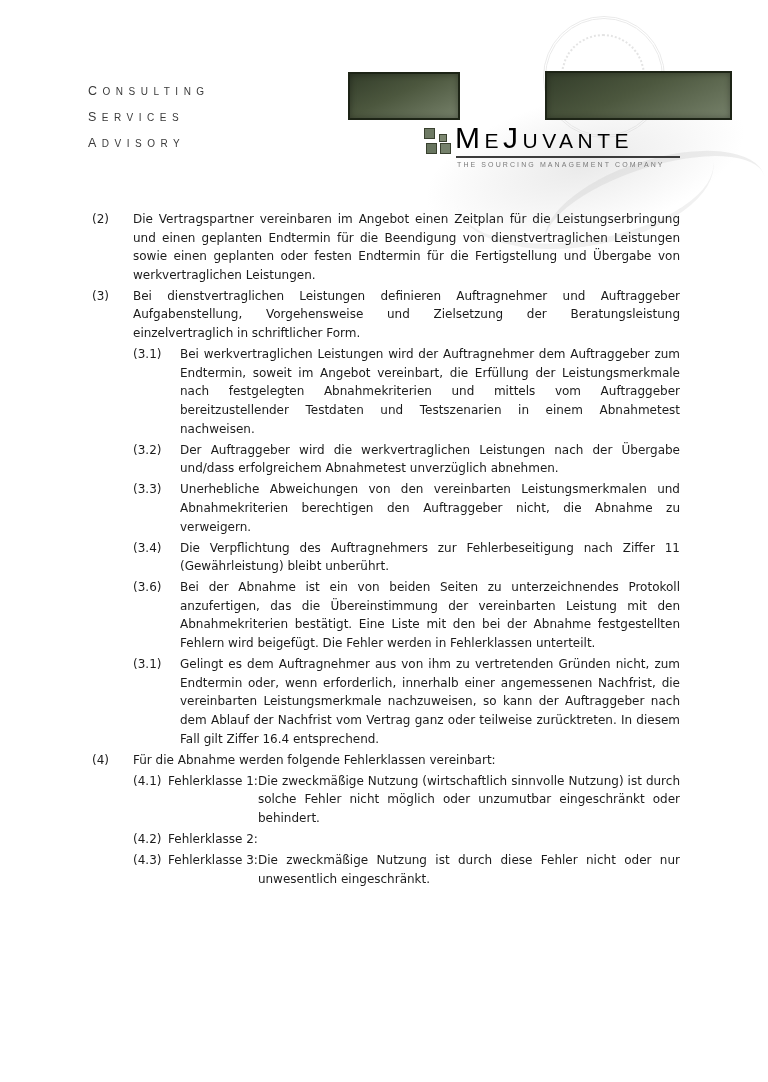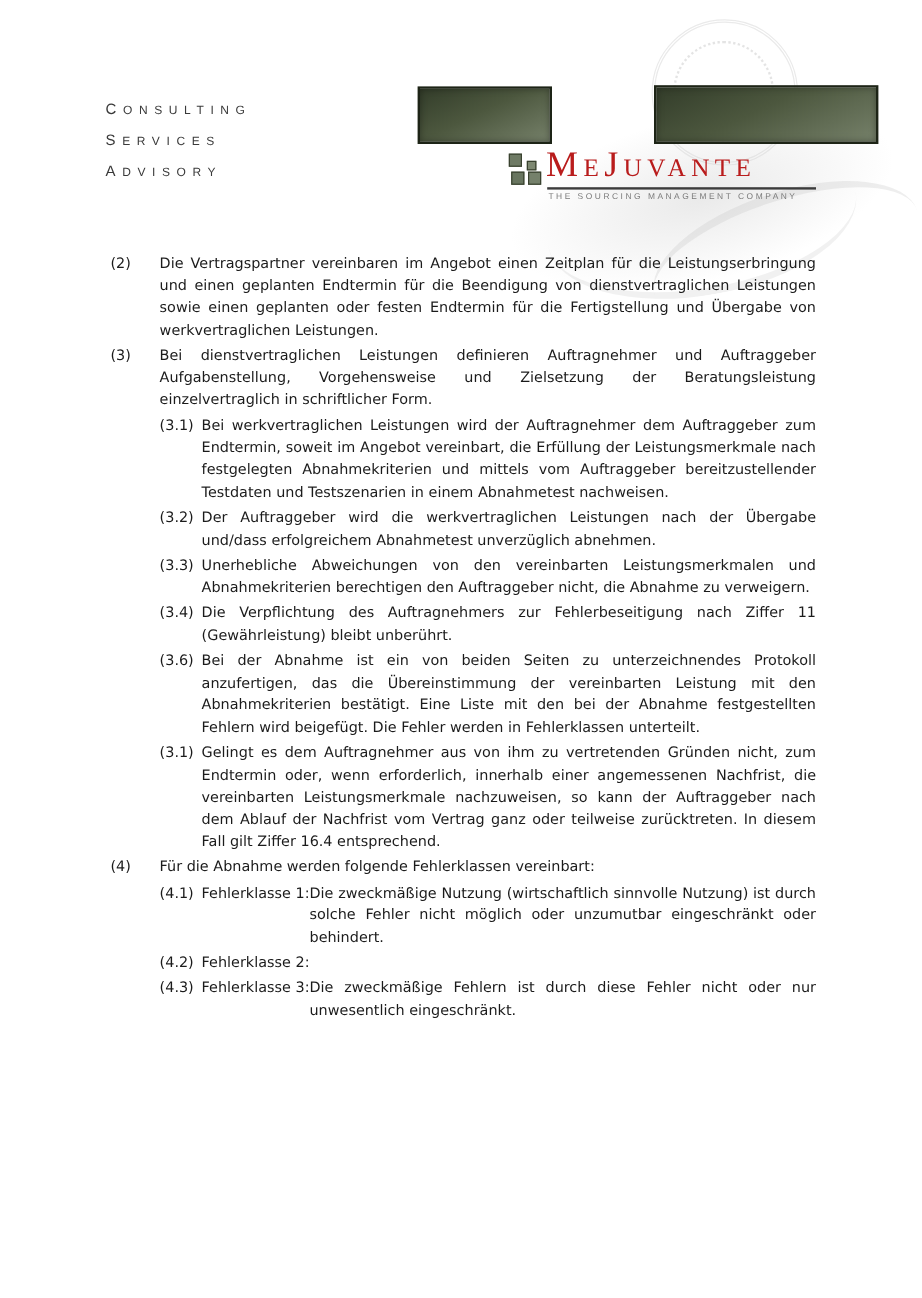--- a/index.html
+++ b/index.html
@@ -39,37 +39,37 @@
   .banner-right{left:545px;top:71px;width:183px;height:45px;}
   
   .logo{position:absolute;left:420px;top:124px;width:270px;height:50px;}
   .sq{position:absolute;border:1px solid var(--sq-border);box-sizing:border-box;}
   .sq1{left:4px;top:4px;width:11px;height:11px;background:#6e7a64;}
   .sq2{left:19px;top:10px;width:8px;height:8px;background:#7d8871;}
   .sq3{left:6px;top:19px;width:11px;height:11px;background:#68755f;}
   .sq4{left:20px;top:19px;width:11px;height:11px;background:#75816b;}
   .logo-text{
     position:absolute;left:35px;top:-1px;width:226px;
-    font-family:Liberation Serif, serif;font-variant:small-caps;
-    font-size:30px;letter-spacing:4.5px;color:#b91c1c;white-space:nowrap;line-height:30px;
+    font-family:Liberation Sans, sans-serif;font-variant:small-caps;
+    font-size:30px;letter-spacing:4.5px;color:#000000;white-space:nowrap;line-height:30px;
   }
   .logo-rule{position:absolute;left:36px;top:32px;width:224px;height:2px;background:#3c3c3c;}
   .logo-tagline{
     position:absolute;left:37px;top:37px;font-family:"Liberation Sans",sans-serif;
     font-size:7px;letter-spacing:2.1px;color:var(--tagline);text-transform:uppercase;white-space:nowrap;
   }
   
   .doc{
     position:absolute;left:92px;top:210px;width:588px;
     font-size:12px;line-height:18.6px;text-align:justify;color:var(--text);
   }
   .para{display:flex;margin-bottom:2.5px;}
   .para .num{flex:0 0 41px;white-space:nowrap;text-align:left;}
   .para .txt{flex:1 1 auto;}
-  .para.l2{padding-left:41px;}
+  .para.l2{padding-left:41px;gap:12px;}
   .para.l2 .num{flex-basis:35px;}
   .para.l3{padding-left:41px;}
   .para.l3 .num{flex-basis:35px;}
   .para.l3 .label{flex:0 0 85px;white-space:nowrap;}
 </style>
 </head>
 <body>
 
 <div class="brand">
   <div class="brand-line">Consulting</div>
@@ -148,15 +148,15 @@
       <span class="label">Fehlerklasse 1:</span>
       <span class="txt">Die zweckmäßige Nutzung (wirtschaftlich sinnvolle Nutzung) ist durch solche Fehler nicht möglich oder unzumutbar eingeschränkt oder behindert.</span>
     </div>
     <div class="para l3">
       <span class="num">(4.2)</span>
       <span class="label">Fehlerklasse 2:</span>
     </div>
     <div class="para l3">
       <span class="num">(4.3)</span>
       <span class="label">Fehlerklasse 3:</span>
-      <span class="txt">Die zweckmäßige Fehlern ist durch diese Fehler nicht oder nur unwesentlich eingeschränkt.</span>
+      <span class="txt">Die zweckmäßige Nutzung ist durch diese Fehler nicht oder nur unwesentlich eingeschränkt.</span>
     </div>
   </div>
 
 </body></html>

